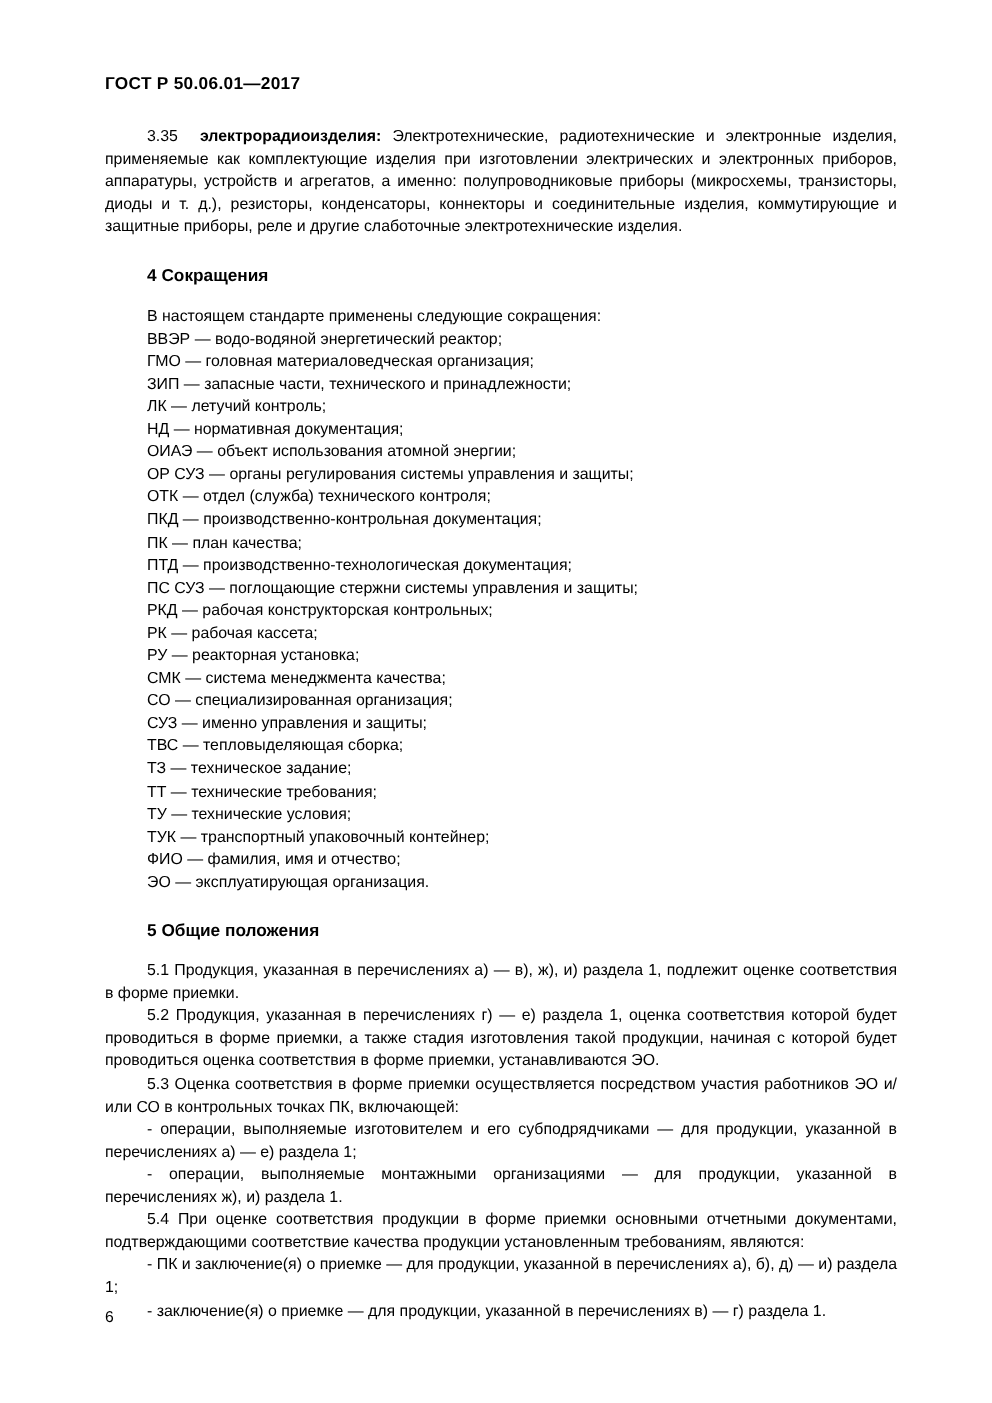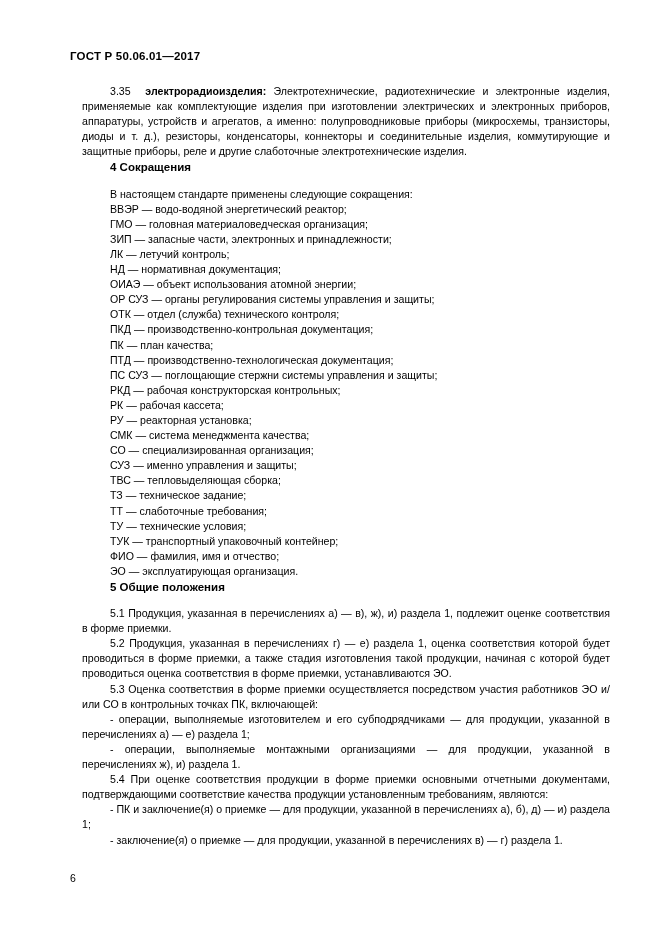--- a/index.html
+++ b/index.html
@@ -27,40 +27,40 @@
     top: 50px;
     left: 70px;
     right: 60px;
     font-size: 11.5px;
     font-weight: bold;
     letter-spacing: 0.2px;
   }
   .content {
     position: absolute;
     top: 84px;
-    left: 82px;
+    left: 70px;
     width: 528px;
     font-size: 10.6px;
     line-height: 15.1px;
     text-align: justify;
   }
   p {
     margin: 0;
   }
   .para {
     text-indent: 28px;
     margin-bottom: 0;
   }
   .bold {
     font-weight: bold;
   }
   .section-title {
     font-weight: bold;
     font-size: 11.5px;
-    margin-top: 1px;
+    margin-top: 18px;
     margin-bottom: 11px;
     text-indent: 28px;
     text-align: left;
   }
   .abbr-intro {
     text-indent: 28px;
     margin-bottom: 0;
     text-align: left;
   }
   .abbr-list {
@@ -99,39 +99,39 @@
 
     <p class="para"><span>3.35</span>&nbsp;&nbsp;<span class="bold">электрорадиоизделия:</span> <span>Электротехнические, радиотехнические и электронные изделия, применяемые как комплектующие изделия при изготовлении электрических и электронных приборов, аппаратуры, устройств и агрегатов, а именно: полупроводниковые приборы (микросхемы, транзисторы, диоды и т. д.), резисторы, конденсаторы, коннекторы и соединительные изделия, коммутирующие и защитные приборы, реле и другие слаботочные электротехнические изделия.</span></p>
 
     <div class="section-title">4 Сокращения</div>
 
     <p class="abbr-intro">В настоящем стандарте применены следующие сокращения:</p>
 
     <ul class="abbr-list">
       <li>ВВЭР — водо-водяной энергетический реактор;</li>
       <li>ГМО — головная материаловедческая организация;</li>
-      <li>ЗИП — запасные части, электронных и принадлежности;</li>
+      <li>ЗИП — запасные части, технического и принадлежности;</li>
       <li>ЛК — летучий контроль;</li>
       <li>НД — нормативная документация;</li>
       <li>ОИАЭ — объект использования атомной энергии;</li>
       <li>ОР СУЗ — органы регулирования системы управления и защиты;</li>
       <li>ОТК — отдел (служба) технического контроля;</li>
       <li>ПКД — производственно-контрольная документация;</li>
       <li>ПК — план качества;</li>
       <li>ПТД — производственно-технологическая документация;</li>
       <li>ПС СУЗ — поглощающие стержни системы управления и защиты;</li>
       <li>РКД — рабочая конструкторская контрольных;</li>
       <li>РК — рабочая кассета;</li>
       <li>РУ — реакторная установка;</li>
       <li>СМК — система менеджмента качества;</li>
       <li>СО — специализированная организация;</li>
       <li>СУЗ — именно управления и защиты;</li>
       <li>ТВС — тепловыделяющая сборка;</li>
       <li>ТЗ — техническое задание;</li>
-      <li>ТТ — слаботочные требования;</li>
+      <li>ТТ — технические требования;</li>
       <li>ТУ — технические условия;</li>
       <li>ТУК — транспортный упаковочный контейнер;</li>
       <li>ФИО — фамилия, имя и отчество;</li>
       <li>ЭО — эксплуатирующая организация.</li>
     </ul>
 
     <div class="section-title">5 Общие положения</div>
 
     <p class="clause">5.1 Продукция, указанная в перечислениях а) — в), ж), и) раздела 1, подлежит оценке соответствия в форме приемки.</p>
     <p class="clause">5.2 Продукция, указанная в перечислениях г) — е) раздела 1, оценка соответствия которой будет проводиться в форме приемки, а также стадия изготовления такой продукции, начиная с которой будет проводиться оценка соответствия в форме приемки, устанавливаются ЭО.</p>

